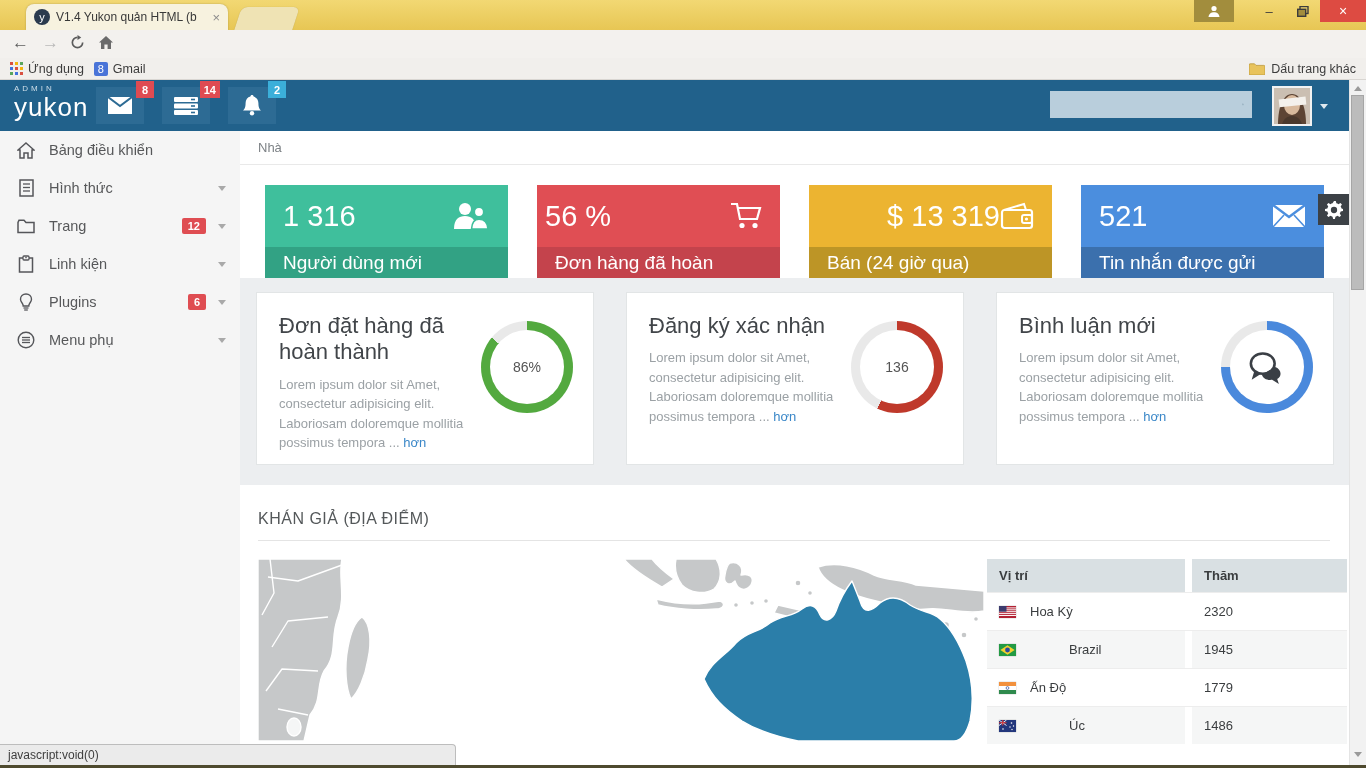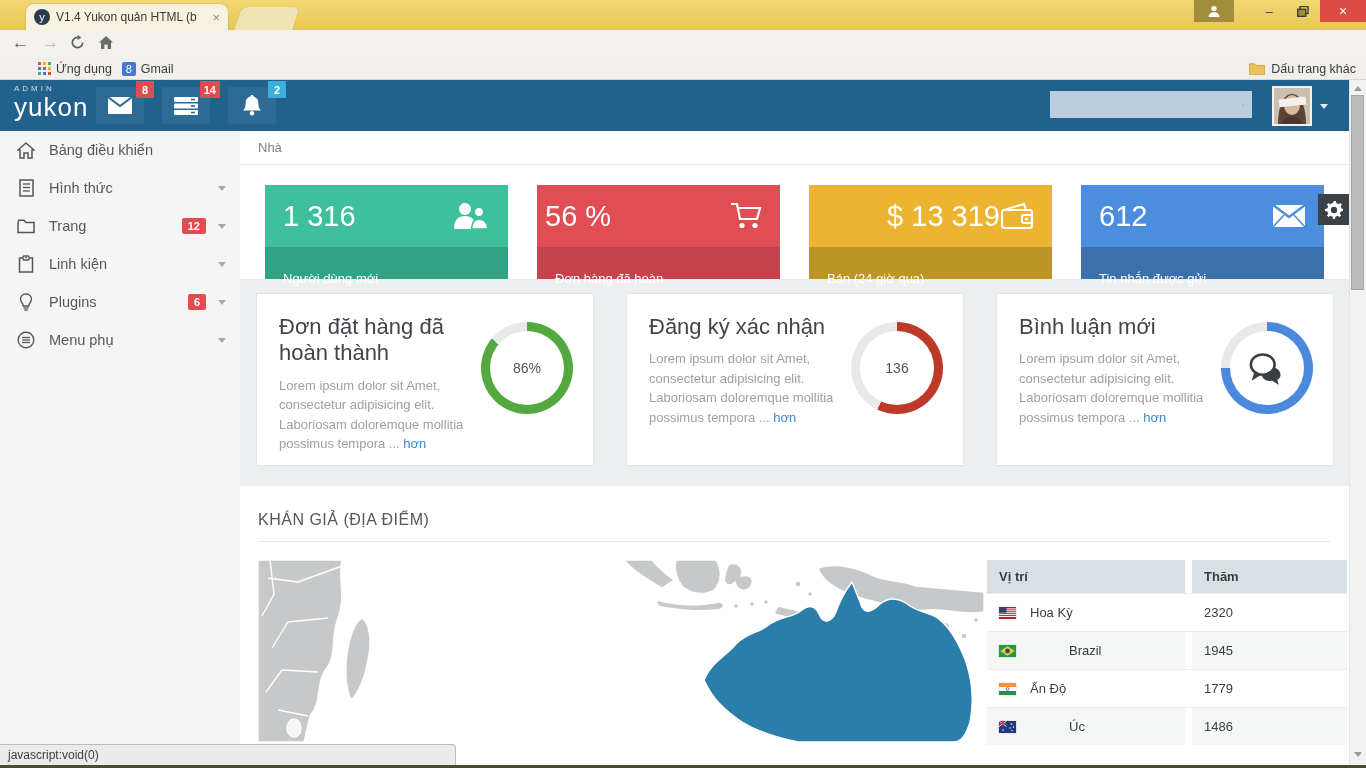--- a/index.html
+++ b/index.html
@@ -33,21 +33,21 @@
   .url-text { font-size:13px; color:#2b2b2b; margin-left:6px; }
   .url-path { color:#8b8b8b; }
   .url-right { margin-left:auto; display:flex; align-items:center; gap:8px; }
   .star { font-size:15px; color:#9a9a9a; }
   .stop-ext { position:absolute; right:40px; top:32px; }
   .menu-btn { position:absolute; right:8px; top:35px; width:22px; height:16px; display:flex;
     flex-direction:column; justify-content:space-between; }
   .menu-btn span { height:3px; background:#666; border-radius:1px; }
 
   .bookmarks { position:absolute; left:0; top:58px; width:1366px; height:22px; background:#f1efec;
-    border-bottom:1px solid #d9d6d2; display:flex; align-items:center; font-size:12.5px; color:#3c3c3c;padding-left:28px; }
+    border-bottom:1px solid #d9d6d2; display:flex; align-items:center; font-size:12.5px; color:#3c3c3c; }
   .bm-item { display:flex; align-items:center; gap:5px; margin-left:10px; }
   .gmail-ico { width:14px; height:14px; background:#4a74d8; color:#fff; font-size:11px;
     display:flex; align-items:center; justify-content:center; border-radius:2px; }
   .bm-right { margin-left:auto; margin-right:10px; display:flex; align-items:center; gap:6px; }
 
   
   .navbar { position:absolute; left:0; top:80px; width:1349px; height:51px; background:#21618b; }
   .logo { position:absolute; left:14px; top:5px; color:#fff; line-height:1; }
   .logo .adm { display:block; font-size:8px; letter-spacing:3px; color:#cfdfe9; margin-bottom:1px; }
   .logo .yk { font-size:26px; font-weight:300; letter-spacing:1px; }
@@ -79,21 +79,21 @@
 
   
   .main { position:absolute; left:240px; top:131px; width:1109px; height:637px; background:#fff; }
   .breadcrumb { height:34px; line-height:34px; padding-left:18px; font-size:13px; color:#7d8286;
     border-bottom:1px solid #e9e9e9; }
 
   .stats-row { display:flex; gap:29px; padding:20px 0 0 25px; }
   .stat-card { width:243px; color:#fff; }
   .stat-top { height:62px; display:flex; align-items:center; padding:0 18px; }
   .stat-value { font-size:29px; font-weight:400; flex:1; }
-  .stat-foot { height:21px; line-height:31px; padding:16px 18px; font-size:13px; }
+  .stat-foot { height:31px; line-height:31px; padding:0 18px; font-size:19px; }
   .c-green  .stat-top{background:#3fbf9c;} .c-green  .stat-foot{background:#32a284;}
   .c-red    .stat-top{background:#e04e54;padding-left:8px;} .c-red    .stat-foot{background:#c4434c;}
   .c-yellow .stat-top{background:#ecb431;text-align:right;} .c-yellow .stat-foot{background:#bd9526;}
   .c-blue   .stat-top{background:#4b8ede;} .c-blue   .stat-foot{background:#3b70ad;}
 
   .panels-band { background:#eceef0; padding:14px 0 20px 16px; display:flex; gap:32px; }
   .panel { width:338px; height:173px; background:#fff; border:1px solid #e2e5e6; padding:20px 20px 0 22px;
     display:flex; }
   .panel-text { width:200px; }
   .panel-title { font-size:22px; color:#414549; line-height:1.2; margin-bottom:9px; font-weight:400; }
@@ -393,21 +393,21 @@
               <path d="M4 8 L24 2 L26 8" fill="none" stroke="#fff" stroke-width="2"></path>
               <rect x="2" y="8" width="30" height="18" rx="2.5" fill="none" stroke="#fff" stroke-width="2.2"></rect>
               <rect x="22" y="13" width="10" height="8" rx="2" fill="none" stroke="#fff" stroke-width="2"></rect>
               <circle cx="26.5" cy="17" r="1.6" fill="#fff"></circle>
             </svg>
         </div>
         <div class="stat-foot">Bán (24 giờ qua)</div>
       </div>
       <div class="stat-card c-blue">
         <div class="stat-top">
-          <span class="stat-value">612</span>
+          <span class="stat-value">521</span>
           <svg width="34" height="24" viewBox="0 0 34 24">
               <rect x="1" y="1" width="32" height="22" fill="#fff"></rect>
               <path d="M1 1 L17 13 L33 1" fill="none" stroke="#4b8ede" stroke-width="2.4"></path>
               <path d="M1 23 L12 11 M33 23 L22 11" stroke="#4b8ede" stroke-width="1.6"></path>
             </svg>
         </div>
         <div class="stat-foot">Tin nhắn được gửi</div>
       </div>
     </div>
 

